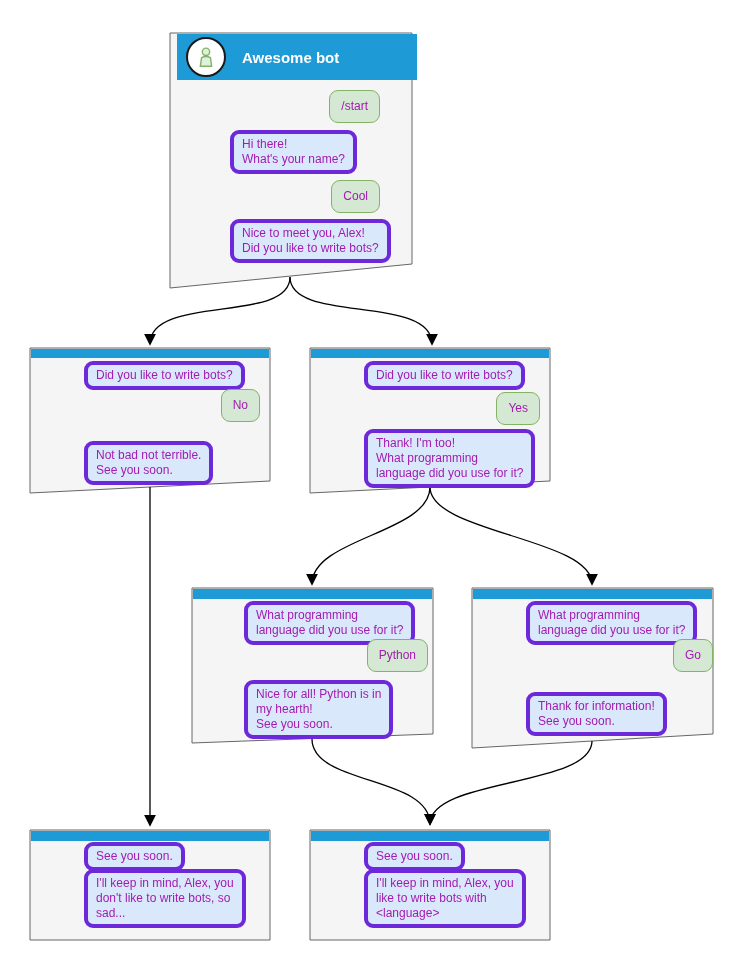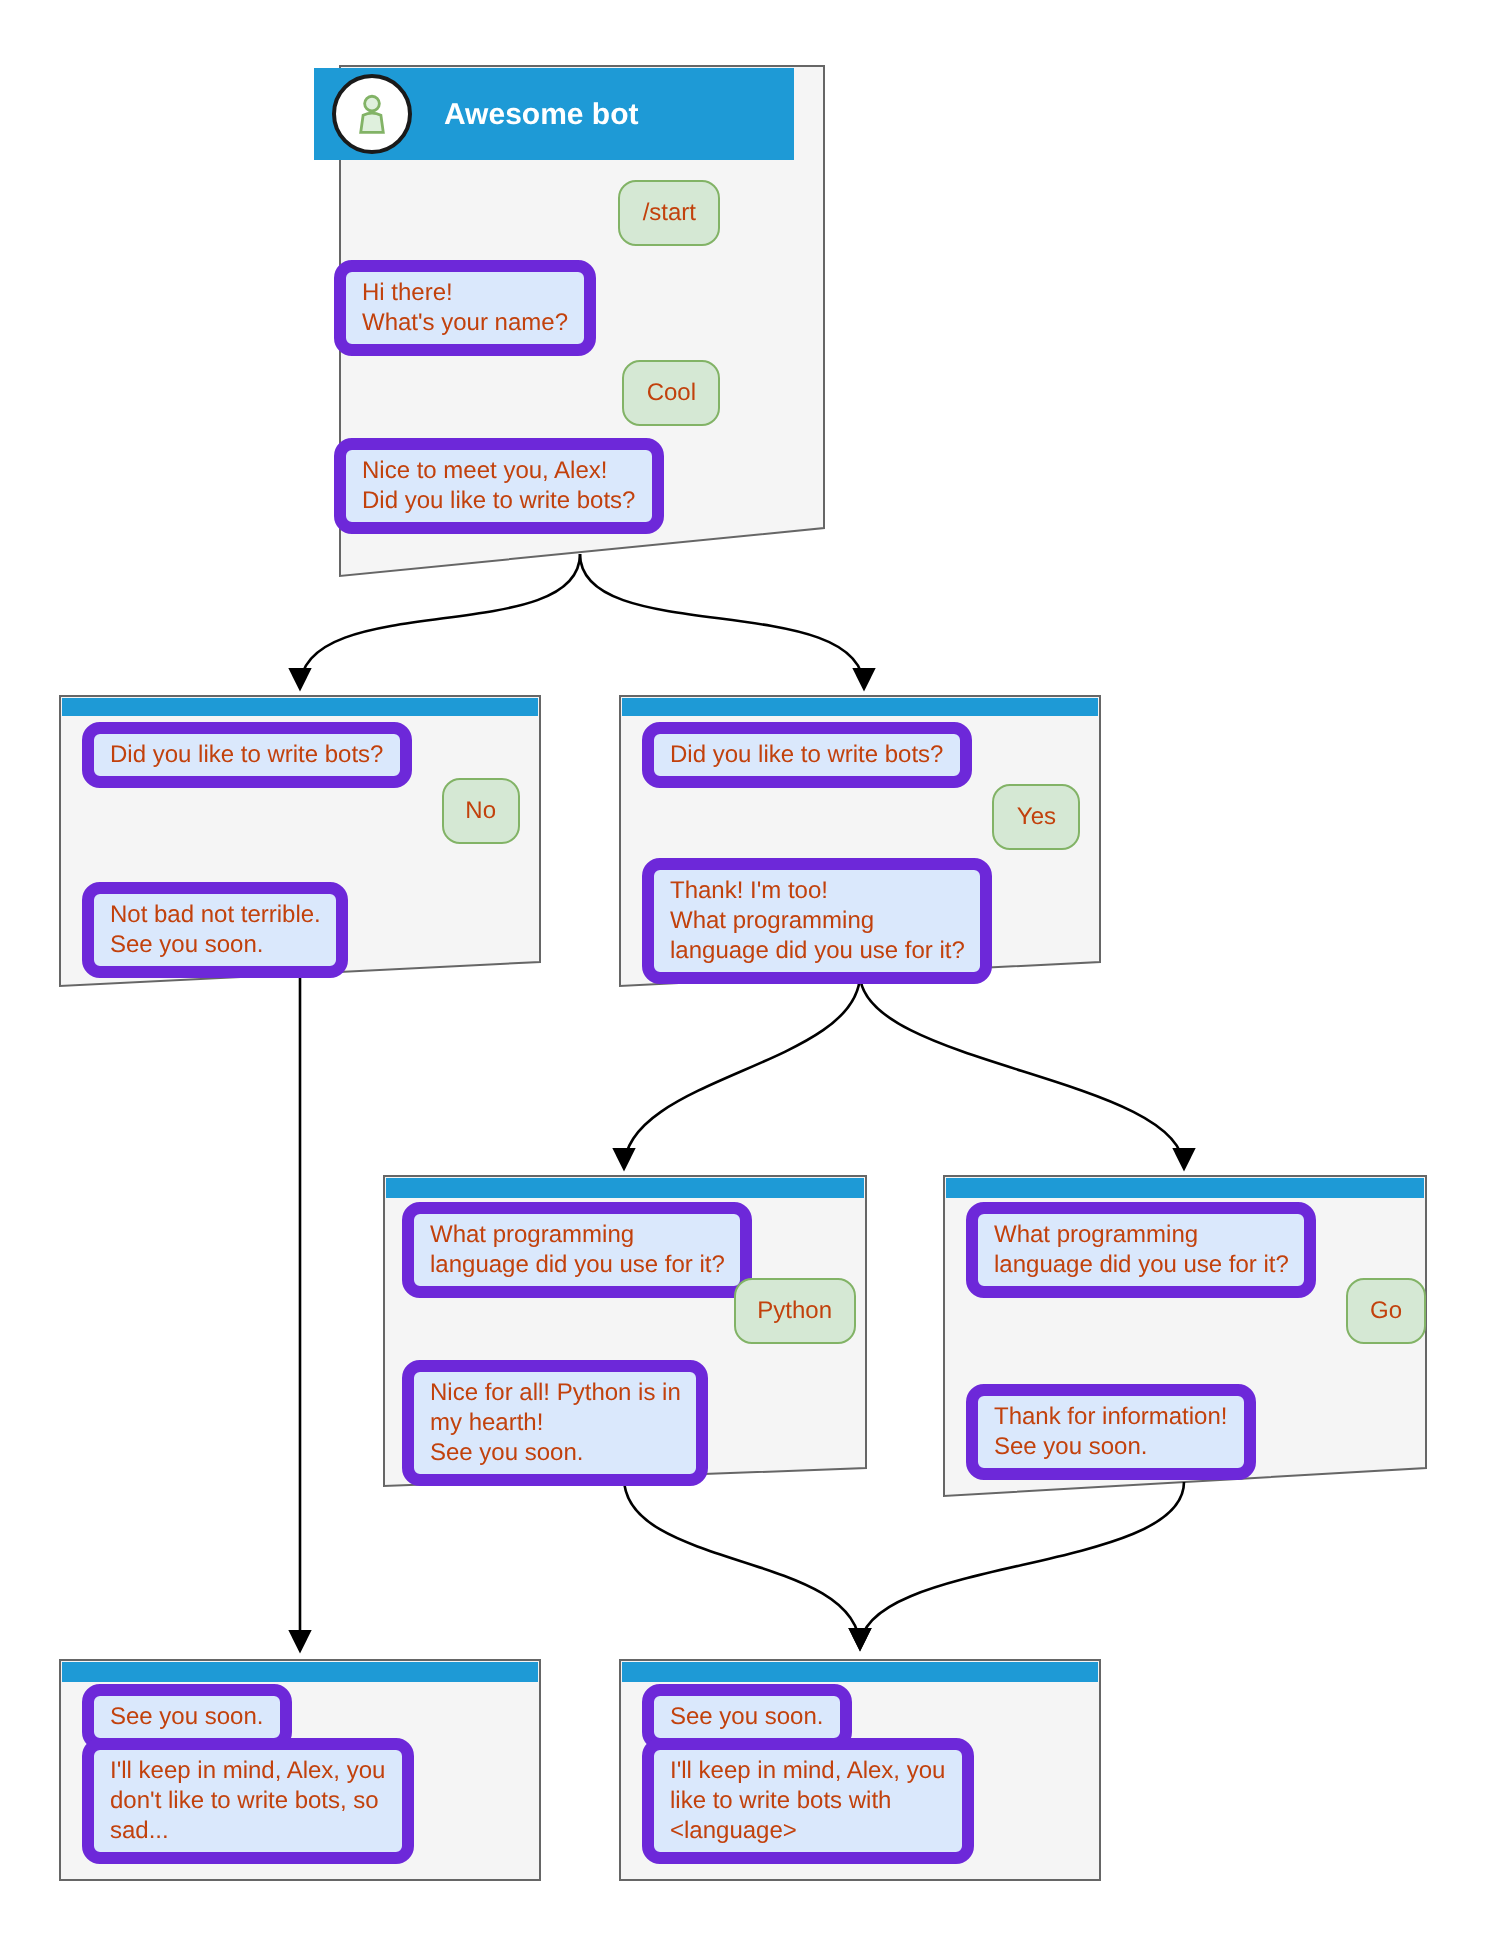--- a/index.html
+++ b/index.html
@@ -6,23 +6,23 @@
   body{font-family:"Liberation Sans",sans-serif;}
   .canvas{position:relative;width:743px;height:971px;background:#ffffff;overflow:hidden;}
   .wires{position:absolute;left:0;top:0;width:743px;height:971px;}
   .node{position:absolute;}
   .main-header{position:absolute;left:1px;top:1px;width:240px;height:46px;background:#1e9ad6;
     display:flex;align-items:center;}
   .avatar{width:36px;height:36px;border-radius:50%;background:#ffffff;border:2px solid #1a1a1a;
     margin-left:9px;display:flex;align-items:center;justify-content:center;flex:0 0 auto;}
   .main-title{color:#ffffff;font-size:15px;font-weight:bold;margin-left:16px;}
   .strip{position:absolute;left:1px;top:1px;height:9px;background:#1e9ad6;}
-  .bubble{position:absolute;font-size:12px;line-height:15px;color:#c2410c;white-space:pre-line;
+  .bubble{position:absolute;font-size:12px;line-height:15px;color:#a21caf;white-space:pre-line;
     border-radius:9px;box-sizing:border-box;}
-  .bubble.bot{background:#dae8fc;border:6px solid #6d28d9;padding:3px 8px;}
+  .bubble.bot{background:#dae8fc;border:4px solid #6d28d9;padding:3px 8px;margin-left:43px;}
   .bubble.user{background:#d5e8d4;border:1px solid #82b366;padding:8px 11px;min-width:26px;}
 </style>
 </head>
 <body>
 
 <div class="canvas">
 
   <svg class="wires" viewBox="0 0 743 971">
     <defs>
       <marker id="arrow" viewBox="0 0 10 10" refX="8.5" refY="5" markerWidth="9" markerHeight="9" orient="auto-start-reverse">
@@ -40,21 +40,21 @@
 
     <path d="M290,277 C290,324 150,294 150,344" fill="none" stroke="#000000" stroke-width="1.3" marker-end="url(#arrow)"></path>
     <path d="M290,277 C290,324 432,294 432,344" fill="none" stroke="#000000" stroke-width="1.3" marker-end="url(#arrow)"></path>
     <path d="M150,487 L150,825" fill="none" stroke="#000000" stroke-width="1.3" marker-end="url(#arrow)"></path>
     <path d="M430,487 C430,533 312,538 312,584" fill="none" stroke="#000000" stroke-width="1.3" marker-end="url(#arrow)"></path>
     <path d="M430,487 C430,533 592,538 592,584" fill="none" stroke="#000000" stroke-width="1.3" marker-end="url(#arrow)"></path>
     <path d="M312,739 C312,785 430,776 430,824" fill="none" stroke="#000000" stroke-width="1.3" marker-end="url(#arrow)"></path>
     <path d="M592,741 C592,787 430,778 430,824" fill="none" stroke="#000000" stroke-width="1.3" marker-end="url(#arrow)"></path>
   </svg>
 
-  <div class="node" style="left:156px;top:33px;width:216px;height:255px">
+  <div class="node" style="left:176px;top:33px;width:216px;height:255px">
     <div class="main-header">
       <span class="avatar">
         <svg width="26" height="26" viewBox="0 0 24 24">
           <circle cx="12" cy="7.2" r="3.4" fill="#dff0dd" stroke="#82b366" stroke-width="1.3"></circle>
           <path d="M6.8 20.5 L7.9 12.6 Q12 10.6 16.1 12.6 L17.2 20.5 Z" fill="#dff0dd" stroke="#82b366" stroke-width="1.3"></path>
         </svg>
       </span>
       <span class="main-title">Awesome bot</span>
     </div>
     <div class="bubble user" style="right:12px;top:57px">/start</div>

